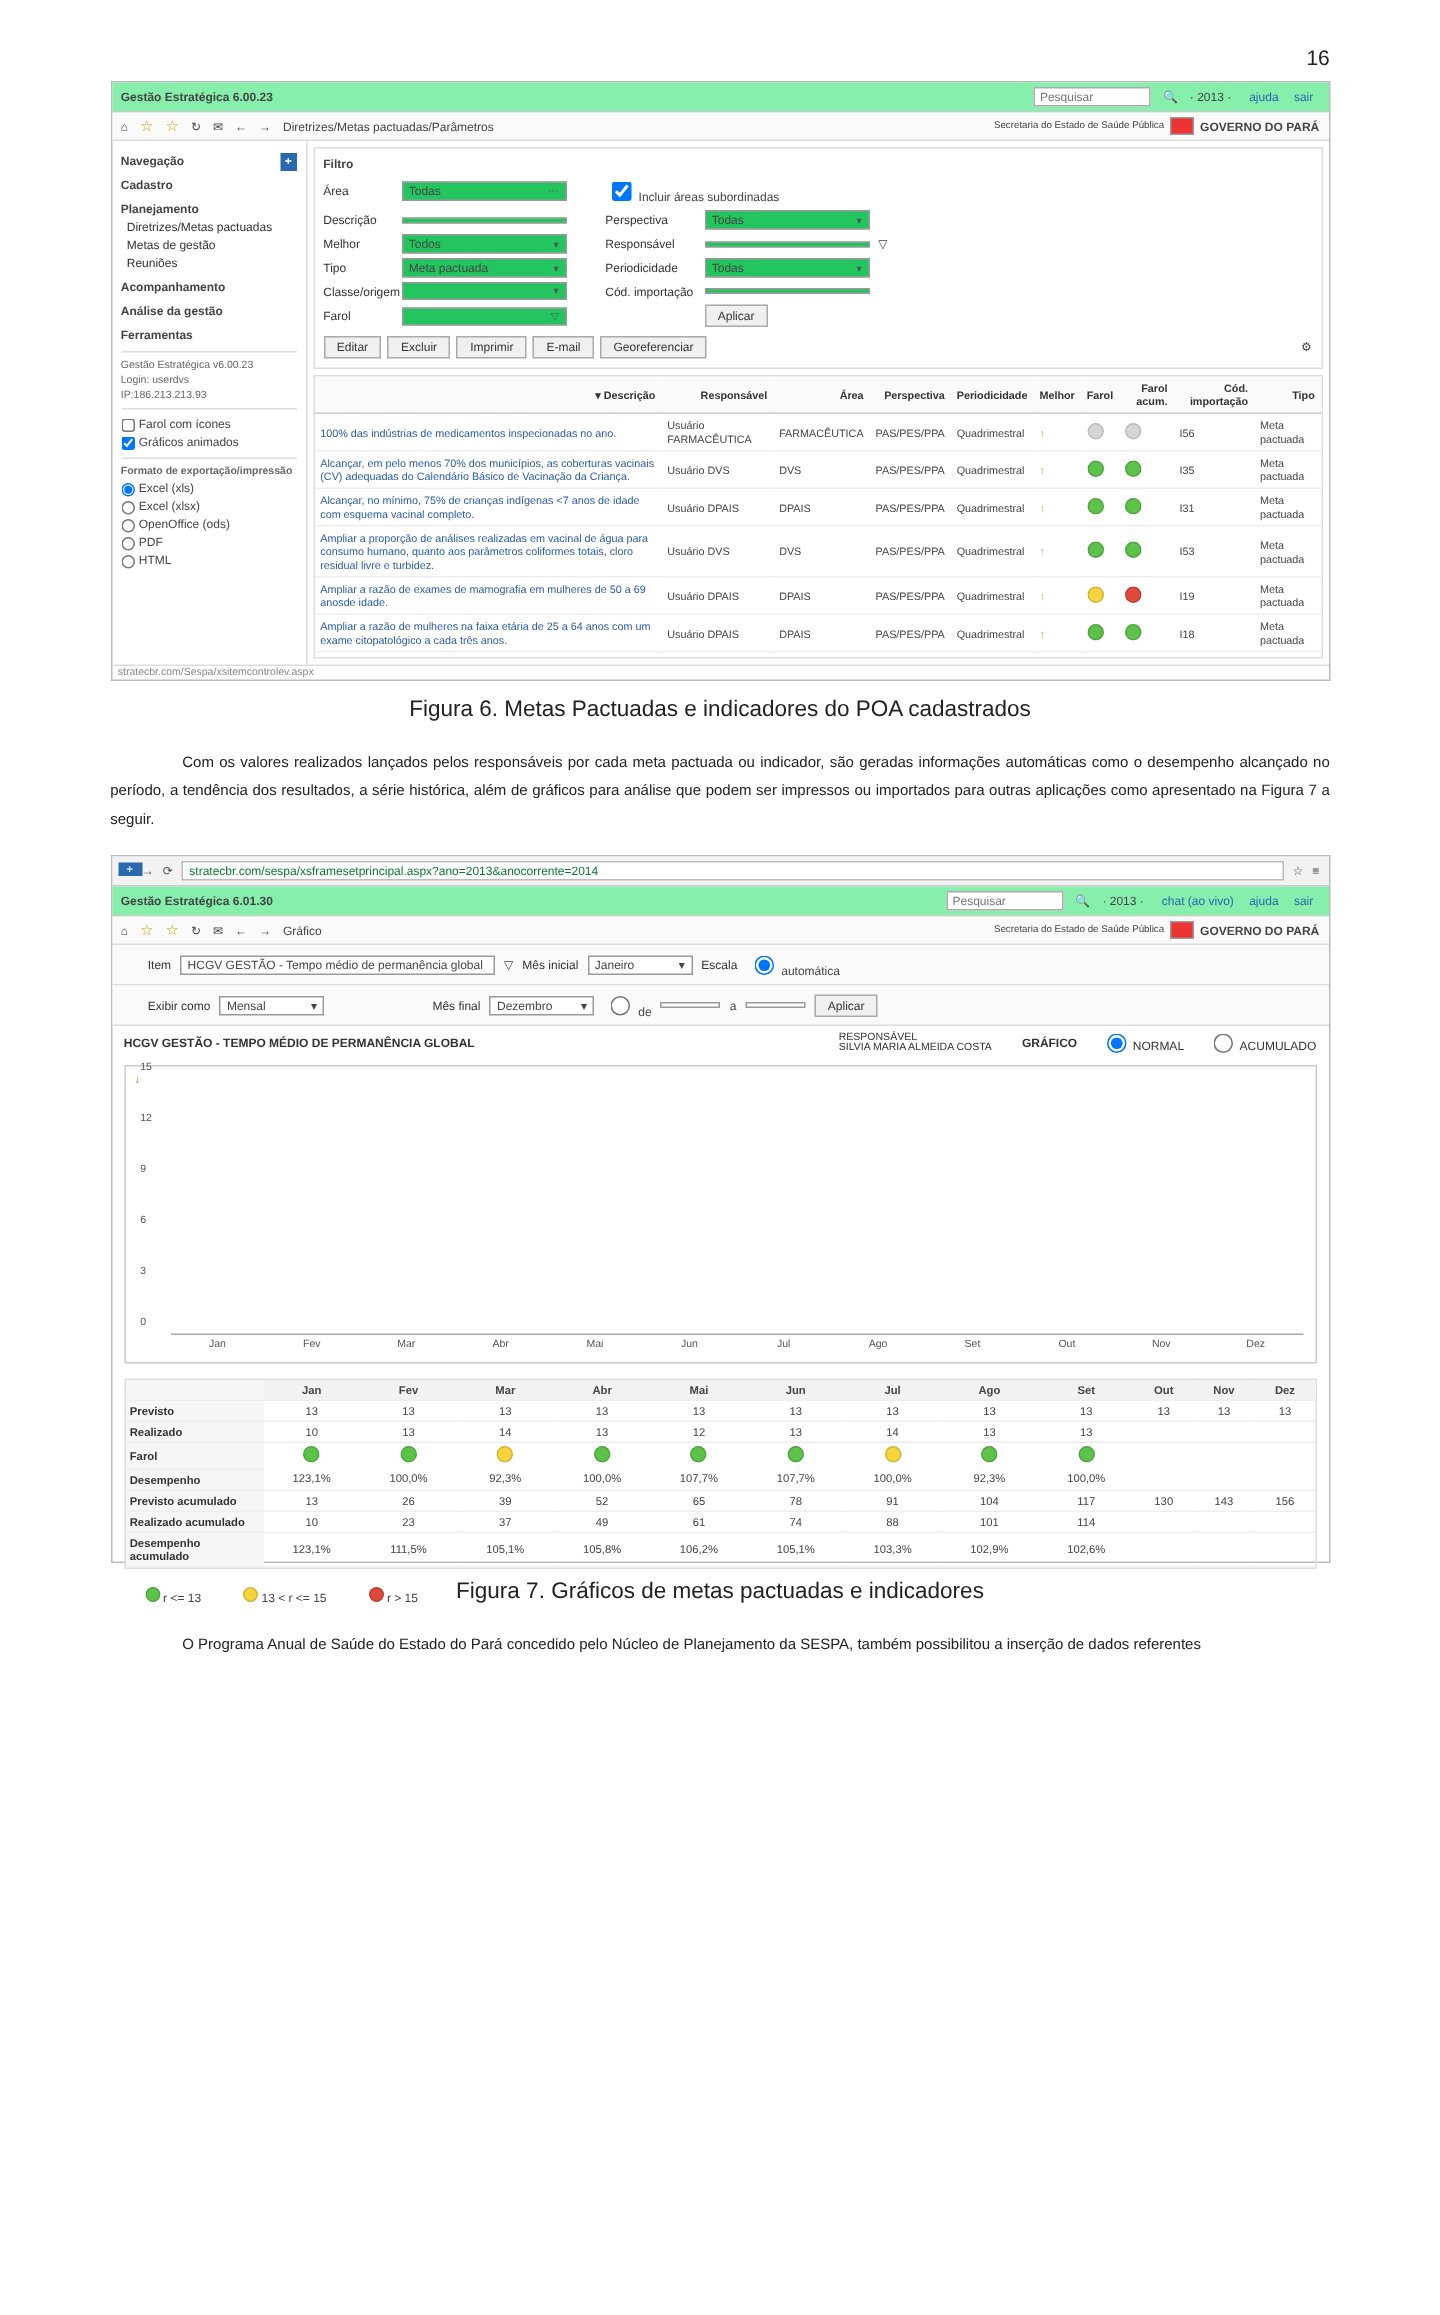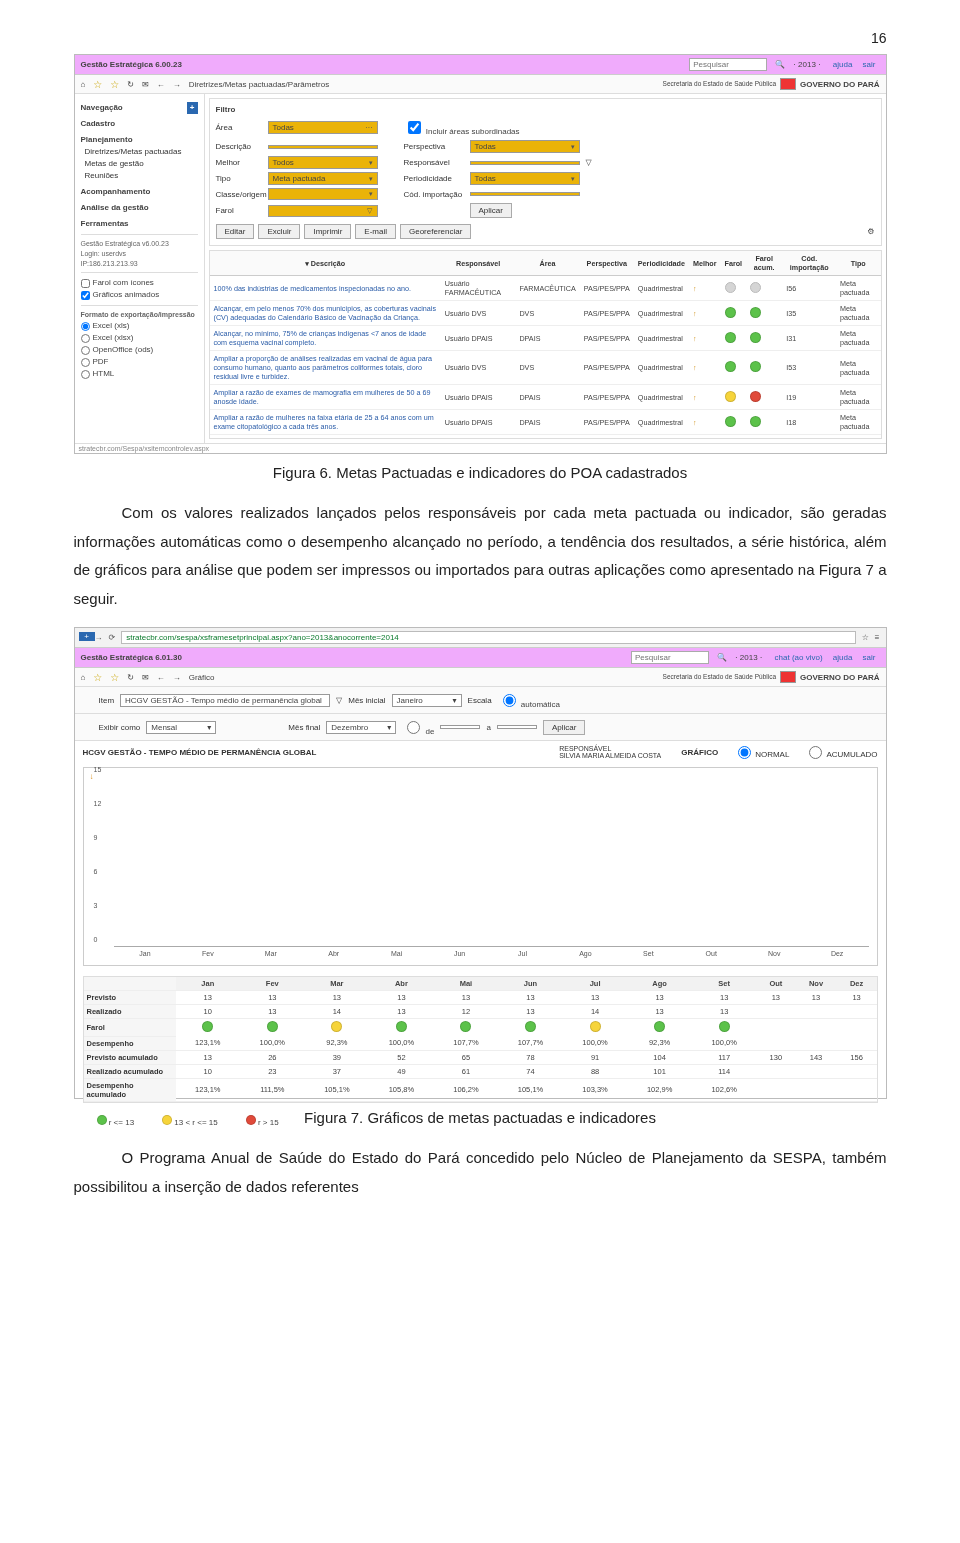--- a/index.html
+++ b/index.html
@@ -1,23 +1,23 @@
 <!DOCTYPE html>
 <html><head>
 <meta charset="utf-8">
 <style>
   html,body{margin:0;padding:0;background:#fff;font-family:Arial,Helvetica,sans-serif;color:#222}
   .page{width:933px;margin:0 auto;padding:30px 60px 40px 60px;box-sizing:border-box}
   .pno{text-align:right;font-size:14px;margin-bottom:6px}
   .caption{text-align:center;font-size:15px;margin:8px 0 18px 0}
-  .bodytext{font-size:15px;line-height:1.9;text-align:justify;margin:0 0 14px 0;text-indent:48px}
+  .bodytext{font-size:10px;line-height:1.9;text-align:justify;margin:0 0 14px 0;text-indent:48px}
   
   .shot{border:1px solid #bbb;margin:8px 0 10px 0;font-size:8px;color:#444;background:#fff}
   .shot1{height:398px;display:flex;flex-direction:column}
-  .top1{display:flex;align-items:center;background:#f0abfc;border-bottom:1px solid #ccc;padding:3px 6px;gap:8px}
+  .top1{display:flex;align-items:center;background:#86efac;border-bottom:1px solid #ccc;padding:3px 6px;gap:8px}
   .top1 .title{font-weight:bold}
   .top1 .sp{flex:1}
   .top1 input{font-size:8px;width:70px;padding:1px 3px;border:1px solid #aaa}
   .top1 .right a{color:#2a68b0;margin:0 4px;text-decoration:none}
   .row2{display:flex;align-items:center;gap:8px;padding:3px 6px;border-bottom:1px solid #ddd;background:#fafafa}
   .row2 .star{color:#c9a400;font-size:10px}
   .row2 .crumb{color:#444}
   .row2 .logo{margin-left:auto;display:flex;align-items:center;gap:4px}
   .logo .flag{width:14px;height:10px;background:#e33;border:1px solid #999;position:relative}
   .body1{display:flex;flex:1;min-height:0}
@@ -28,27 +28,27 @@
   .side1 .sub{margin-left:4px;color:#333}
   .side1 .sep{border-top:1px solid #ddd;margin:4px 0}
   .side1 .mini{color:#666;font-size:7px;line-height:1.4}
   .side1 .chk{display:flex;align-items:center;gap:3px}
   .side1 input[type=checkbox],.side1 input[type=radio]{width:9px;height:9px;margin:0}
   .main1{flex:1;display:flex;flex-direction:column;min-width:0}
   .filt{border:1px solid #ddd;margin:4px;padding:6px;background:#fff}
   .filt .ft{font-weight:bold;margin-bottom:4px}
   .fgrid{display:grid;grid-template-columns:46px 110px 14px 60px 110px 14px;row-gap:3px;column-gap:6px;align-items:center}
   .fgrid label{color:#333}
-  .fgrid .sel{border:1px solid #999;padding:1px 4px;background:#eab308;display:flex;justify-content:space-between;align-items:center}
+  .fgrid .sel{border:1px solid #999;padding:1px 4px;background:#22c55e;display:flex;justify-content:space-between;align-items:center}
   .fgrid .car{color:#555;font-size:7px}
   .filt .btns{margin-top:6px;display:flex;gap:4px;align-items:center}
   .btn{border:1px solid #aaa;background:#f0f0f0;padding:2px 8px;color:#333}
   .tbl1{flex:1;overflow:hidden;margin:0 4px 4px 4px;border:1px solid #ddd}
   .tbl1 table{width:100%;border-collapse:collapse;font-size:7.2px}
-  .tbl1 th{background:#fafafa;border-bottom:1px solid #ccc;padding:3px 4px;text-align:center;color:#333;font-weight:bold}
+  .tbl1 th{background:#fafafa;border-bottom:1px solid #ccc;padding:3px 4px;text-align:right;color:#333;font-weight:bold}
   .tbl1 td{border-bottom:1px solid #eee;padding:3px 4px;vertical-align:middle}
   .tbl1 .desc{color:#2a5ca8}
   .dot{width:9px;height:9px;border-radius:50%;display:inline-block;border:1px solid rgba(0,0,0,.15)}
   .dg{background:#5cc24a}.dy{background:#f6d43b}.dr{background:#e04a3a}.dx{background:#d5d5d5;border:1px solid #bbb}
   .arr{color:#d39a2d;font-weight:bold}
   
   .shot2{height:470px;display:flex;flex-direction:column}
   .url{display:flex;align-items:center;gap:6px;padding:3px 6px;background:#f2f2f2;border-bottom:1px solid #ccc}
   .url .nav{color:#555}
   .url .addr{flex:1;border:1px solid #bbb;background:#fff;padding:1px 4px;color:#0a7a2c;font-size:8px;overflow:hidden;white-space:nowrap}

